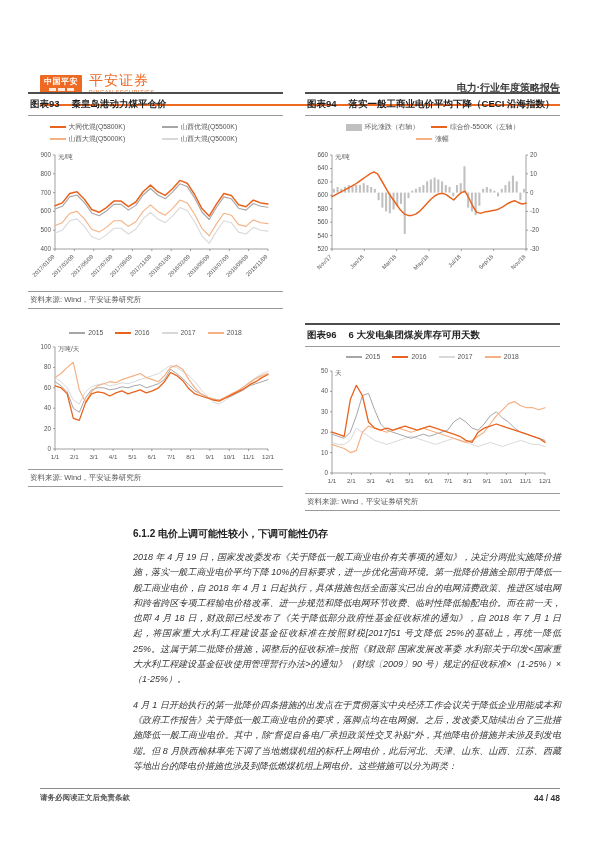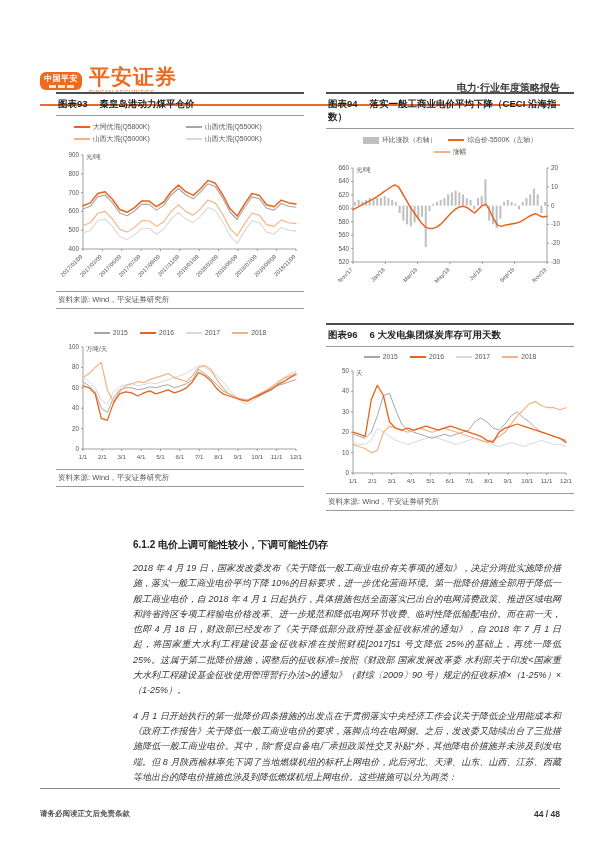--- a/index.html
+++ b/index.html
@@ -3,52 +3,52 @@
 <meta charset="utf-8">
 <style>
   html,body{margin:0;padding:0;background:#e9e9e9;}
   .page{position:relative;width:600px;height:848px;margin:0 auto;background:#ffffff;
         font-family:"Liberation Sans",sans-serif;color:#333;overflow:hidden;}
   
   .header{position:absolute;top:40px;left:40px;right:40px;display:flex;
           justify-content:space-between;align-items:flex-end;padding-bottom:9px;
           border-bottom:2px solid #ee6a23;}
   .logo{display:flex;align-items:center;gap:7px;}
-  .logo-badge{background:#ee6a23;color:#fff;border-radius:6px;width:38px;padding:3px 2px 2px;
+  .logo-badge{background:#ee6a23;color:#fff;border-radius:1px;width:38px;padding:3px 2px 2px;
               text-align:center;}
   .logo-badge .b1{font-size:8px;font-weight:bold;letter-spacing:0.5px;line-height:1;}
   .logo-badge .b2{display:flex;justify-content:center;gap:2px;margin-top:2px;}
   .logo-badge .b2 i{display:block;width:7px;height:3px;background:rgba(255,255,255,.85);}
-  .logo-name .n1{color:#ee6a23;font-weight:bold;font-size:21px;line-height:1;letter-spacing:1px;}
+  .logo-name .n1{color:#ee6a23;font-weight:normal;font-size:14px;line-height:1;letter-spacing:1px;}
   .logo-name .n2{color:#ee6a23;font-size:5.5px;letter-spacing:0.6px;margin-top:2px;}
   .report-title{font-size:10px;font-weight:bold;color:#3a3a3a;margin-top:41px;}
   
-  .charts{position:absolute;top:92px;left:56px;right:40px;display:grid;
+  .charts{position:absolute;top:92px;left:28px;right:40px;display:grid;
           grid-template-columns:1fr 1fr;column-gap:22px;row-gap:14px;}
   .panel{}
   .panel-title{border-top:2px solid #4d4d4d;border-bottom:1px solid #9a9a9a;
                font-size:9.5px;font-weight:bold;color:#1f1f1f;padding:4px 2px;}
   .panel-title .fig{margin-right:12px;}
   .chart-mount{padding-top:6px;}
   .legend{display:flex;flex-wrap:wrap;justify-content:center;column-gap:12px;row-gap:2px;
           font-size:6.8px;color:#555;margin:0 auto 1px;}
   .legend-item{display:flex;align-items:center;gap:3px;}
   .swatch{width:16px;height:2px;display:inline-block;}
   .swatch.bar{height:7px;}
   .legend.cols2 .legend-item{width:100px;}
   .legend.narrow{max-width:212px;}
   .panel-source{border-top:1px solid #9a9a9a;border-bottom:1px solid #9a9a9a;
                 font-size:7.5px;color:#555;padding:3px 2px;margin-top:2px;}
   
-  .section{position:absolute;top:538px;left:133px;width:428px;}
+  .section{position:absolute;top:527px;left:133px;width:428px;}
   .section h3{font-size:10px;font-weight:bold;color:#222;margin:0 0 9px;}
   .section p{font-size:9px;line-height:1.7;text-align:justify;margin:0 0 10px;color:#333;font-style:italic;}
   
   .footer{position:absolute;top:788px;left:40px;right:40px;border-top:1px solid #8a8a8a;
-          padding-top:20px;display:flex;justify-content:space-between;align-items:center;}
+          padding-top:4px;display:flex;justify-content:space-between;align-items:center;}
   .footer .disc{font-size:7.5px;font-weight:bold;color:#555;}
   .footer .pg{font-size:8.5px;font-weight:bold;color:#333;}
 </style>
 </head>
 <body>
 
 <div class="page">
 
   <div class="header">
     <div class="logo">

